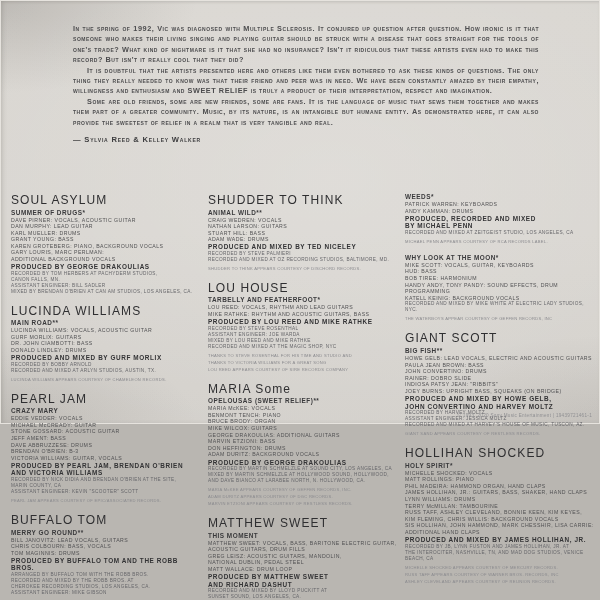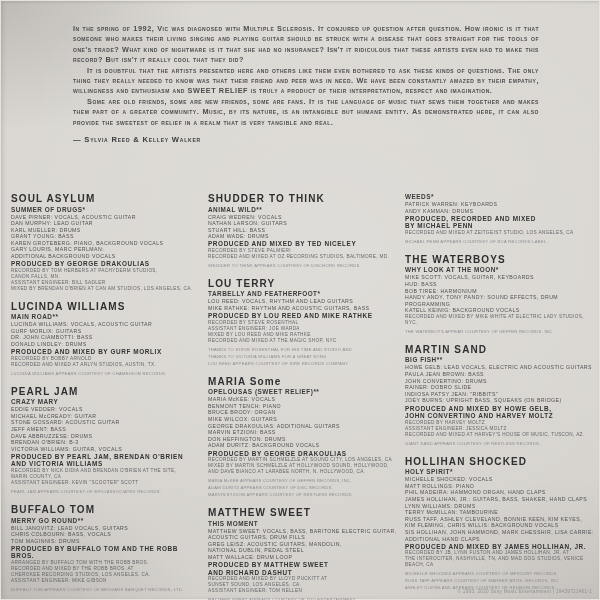--- a/index.html
+++ b/index.html
@@ -1,18 +1,18 @@
 <!DOCTYPE html>
 <html><head>
 <meta charset="utf-8">
 <style>
   html,body{margin:0;padding:0;}
   body{width:600px;height:600px;overflow:hidden;background:#b9b6b1;}
   .photo{
-    position:relative;width:600px;height:600px;
+    position:relative;width:600px;height:424px;
     background:
       radial-gradient(ellipse 130% 120% at 55% 42%, rgba(255,255,255,0.18), rgba(0,0,0,0) 60%),
       radial-gradient(ellipse 60% 40% at 0% 0%, rgba(60,55,50,0.18), rgba(0,0,0,0) 55%),
       radial-gradient(ellipse 55% 35% at 0% 100%, rgba(60,55,50,0.14), rgba(0,0,0,0) 60%),
       radial-gradient(ellipse 55% 35% at 100% 100%, rgba(60,55,50,0.10), rgba(0,0,0,0) 60%),
       linear-gradient(180deg,#d9d6d1 0%,#d8d5d0 55%,#d3d0cb 100%);
     box-shadow: inset 0 0 0 1px #e6e3de, inset 3px 0 4px rgba(70,65,60,0.15), inset 0 2px 3px rgba(70,65,60,0.12);
     font-family:"Liberation Sans","DejaVu Sans",sans-serif;
     color:#4a4a4c;
   }
@@ -27,21 +27,21 @@
   .sig{
     margin-top:7px;font-weight:700;color:#3c3c3e;
     font-size:7.6px;letter-spacing:0.8px;padding-right:24px;
   }
   .cols{
     position:absolute;left:11px;top:193px;width:586px;
     display:grid;grid-template-columns:191px 191px 191px;column-gap:6px;
   }
   .section{margin-bottom:9px;}
   .artist{
-    font-size:10px;font-weight:700;letter-spacing:1.1px;color:#2f2f31;
+    font-size:12px;font-weight:400;letter-spacing:1.1px;color:#2f2f31;
     margin-bottom:1.5px;
   }
   .song{font-size:6.4px;font-weight:700;letter-spacing:0.5px;color:#3a3a3c;margin-bottom:1px;}
   .pline{font-size:5.2px;line-height:6.6px;letter-spacing:0.45px;color:#515153;}
   .produced{
     font-size:6.4px;line-height:7.6px;font-weight:700;letter-spacing:0.6px;color:#333335;
     margin-top:0.5px;white-space:pre-line;
   }
   .note{font-size:4.7px;line-height:6px;letter-spacing:0.35px;color:#66666a;}
   .fine{font-size:4.1px;line-height:7px;letter-spacing:0.3px;color:#8a8a8e;margin-top:2px;}
@@ -134,21 +134,21 @@
           <div class="pline">CRAIG WEDREN: VOCALS</div>
           <div class="pline">NATHAN LARSON: GUITARS</div>
           <div class="pline">STUART HILL: BASS</div>
           <div class="pline">ADAM WADE: DRUMS</div>
           <div class="produced">PRODUCED AND MIXED BY TED NICELEY</div>
           <div class="note">RECORDED BY STEVE PALMIERI</div>
           <div class="note">RECORDED AND MIXED AT OZ RECORDING STUDIOS, BALTIMORE, MD.</div>
           <div class="fine">SHUDDER TO THINK APPEARS COURTESY OF DISCHORD RECORDS.</div>
         </div>
         <div class="section">
-          <div class="artist">LOU TERRY</div>
+          <div class="artist">LOU HOUSE</div>
           <div class="song">TARBELLY AND FEATHERFOOT*</div>
           <div class="pline">LOU REED: VOCALS, RHYTHM AND LEAD GUITARS</div>
           <div class="pline">MIKE RATHKE: RHYTHM AND ACOUSTIC GUITARS, BASS</div>
           <div class="produced">PRODUCED BY LOU REED AND MIKE RATHKE</div>
           <div class="note">RECORDED BY STEVE ROSENTHAL</div>
           <div class="note">ASSISTANT ENGINEER: JOE WARDA</div>
           <div class="note">MIXED BY LOU REED AND MIKE RATHKE</div>
           <div class="note">RECORDED AND MIXED AT THE MAGIC SHOP, NYC</div>
           <div class="fine">THANKS TO STEVE ROSENTHAL FOR HIS TIME AND STUDIO AND</div>
           <div class="fine">THANKS TO VICTORIA WILLIAMS FOR A GREAT SONG</div>
@@ -193,32 +193,31 @@
         <div class="section">
           <div class="song">WEEDS*</div>
           <div class="pline">PATRICK WARREN: KEYBOARDS</div>
           <div class="pline">ANDY KAMMAN: DRUMS</div>
           <div class="produced">PRODUCED, RECORDED AND MIXED
 BY MICHAEL PENN</div>
           <div class="note">RECORDED AND MIXED AT ZEITGEIST STUDIO, LOS ANGELES, CA</div>
           <div class="fine">MICHAEL PENN APPEARS COURTESY OF RCA RECORDS LABEL.</div>
         </div>
         <div class="section">
-          <div class="artist">THE WATERBOYS</div>
           <div class="song">WHY LOOK AT THE MOON*</div>
           <div class="pline">MIKE SCOTT: VOCALS, GUITAR, KEYBOARDS</div>
           <div class="pline">HUD: BASS</div>
           <div class="pline">BOB TIREE: HARMONIUM</div>
           <div class="pline">HANDY ANDY, TONY PANDY: SOUND EFFECTS, DRUM PROGRAMMING</div>
           <div class="pline">KATELL KEINIG: BACKGROUND VOCALS</div>
           <div class="note">RECORDED AND MIXED BY MIKE WHITE AT ELECTRIC LADY STUDIOS, NYC.</div>
           <div class="fine">THE WATERBOYS APPEAR COURTESY OF GEFFEN RECORDS, INC</div>
         </div>
         <div class="section">
-          <div class="artist">MARTIN SAND</div>
+          <div class="artist">GIANT SCOTT</div>
           <div class="song">BIG FISH**</div>
           <div class="pline">HOWE GELB: LEAD VOCALS, ELECTRIC AND ACOUSTIC GUITARS</div>
           <div class="pline">PAULA JEAN BROWN: BASS</div>
           <div class="pline">JOHN CONVERTINO: DRUMS</div>
           <div class="pline">RAINER: DOBRO SLIDE</div>
           <div class="pline">INDIOSA PATSY JEAN: "RIBBITS"</div>
           <div class="pline">JOEY BURNS: UPRIGHT BASS, SQUEAKS (ON BRIDGE)</div>
           <div class="produced">PRODUCED AND MIXED BY HOWE GELB,
 JOHN CONVERTINO AND HARVEY MOLTZ</div>
           <div class="note">RECORDED BY HARVEY MOLTZ</div>

